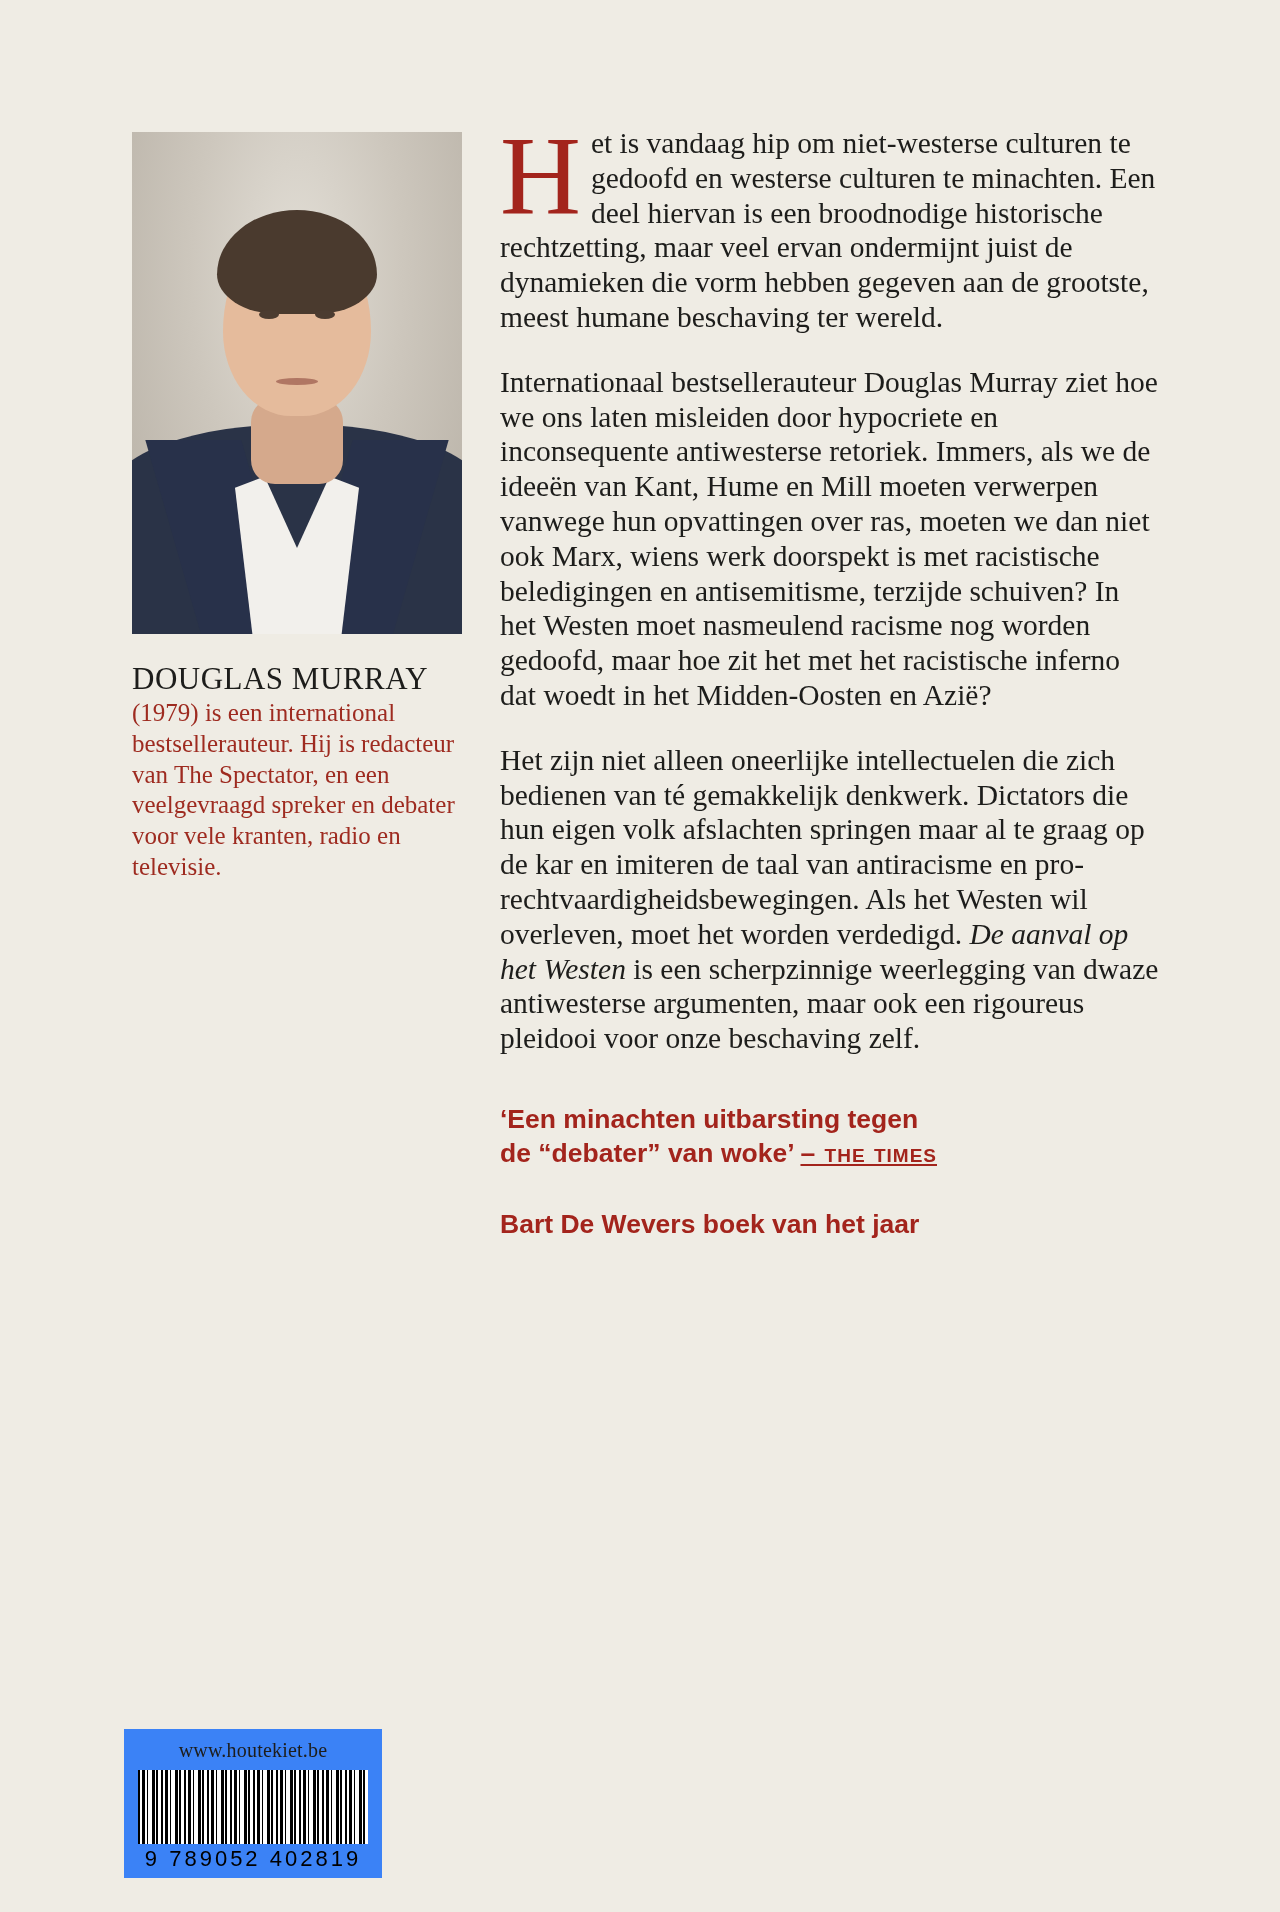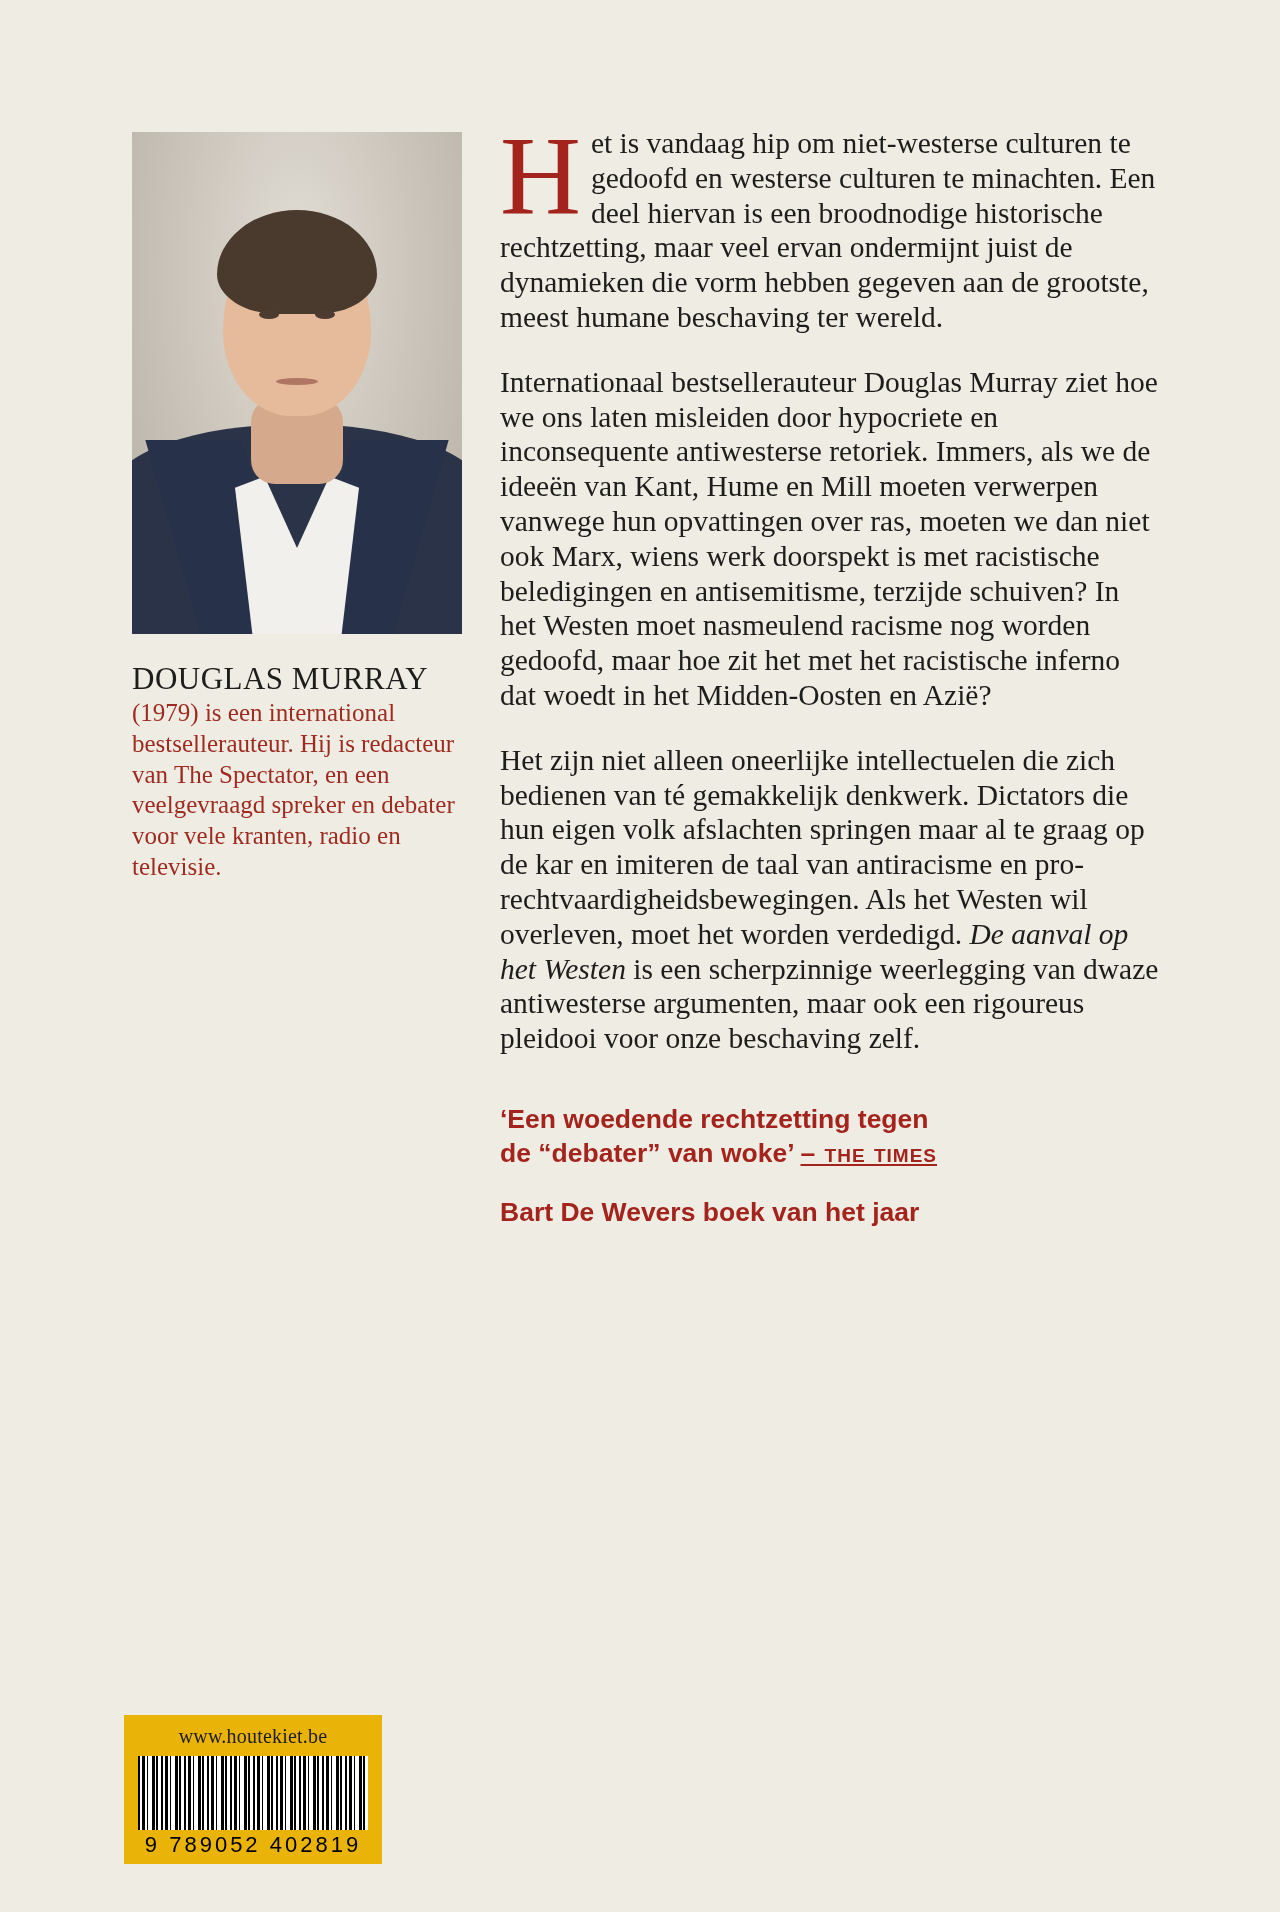--- a/index.html
+++ b/index.html
@@ -152,23 +152,23 @@
     text-transform: uppercase;
     display: inline;
   }
   .author-bio {
     display: inline;
   }
   
   .barcode-box {
     position: absolute;
     left: 124px;
-    bottom: 48px;
+    bottom: 34px;
     width: 258px;
-    background: #eab308;
+    background: #3b82f6;
     padding: 10px 8px 6px 8px;
     box-sizing: border-box;
     text-align: center;
   }
   .barcode-url {
     font-size: 20px;
     color: #1d1d1b;
     letter-spacing: 0.2px;
     margin-bottom: 8px;
   }
@@ -227,21 +227,21 @@
     line-height: 1.3;
   }
   .quote-src {
     font-variant: small-caps;
     text-transform: lowercase;
     font-weight: bold;
     letter-spacing: 1px;
     text-decoration: underline;
   }
   .quote-block-2 {
-    margin-top: 24px;
+    margin-top: 36px;
   }
   .award-src {
     display: block;
     font-variant: small-caps;
     text-transform: lowercase;
     letter-spacing: 1px;
     margin-top: 4px;
   }
 </style>
 </head>
@@ -282,21 +282,21 @@
       <span class="dropcap">H</span><span>et is vandaag hip om niet-westerse culturen te gedoofd en westerse culturen te minachten. Een deel hiervan is een broodnodige historische rechtzetting, maar veel ervan ondermijnt juist de dynamieken die vorm hebben gegeven aan de grootste, meest humane beschaving ter wereld.</span>
     </p>
 
     <p class="body-par">Internationaal bestsellerauteur Douglas Murray ziet hoe we ons laten misleiden door hypocriete en inconsequente antiwesterse retoriek. Immers, als we de ideeën van Kant, Hume en Mill moeten verwerpen vanwege hun opvattingen over ras, moeten we dan niet ook Marx, wiens werk doorspekt is met racistische beledigingen en antisemitisme, terzijde schuiven? In het Westen moet nasmeulend racisme nog worden gedoofd, maar hoe zit het met het racistische inferno dat woedt in het Midden-Oosten en Azië?</p>
 
     <p class="body-par">
       <span>Het zijn niet alleen oneerlijke intellectuelen die zich bedienen van té gemakkelijk denkwerk. Dictators die hun eigen volk afslachten springen maar al te graag op de kar en imiteren de taal van antiracisme en pro-rechtvaardigheidsbewegingen. Als het Westen wil overleven, moet het worden verdedigd. </span><span class="italic">De aanval op het Westen</span><span> is een scherpzinnige weerlegging van dwaze antiwesterse argumenten, maar ook een rigoureus pleidooi voor onze beschaving zelf.</span>
     </p>
 
     <div class="quote-block">
-      <span>‘Een woedende rechtzetting tegen</span><br>
+      <span>‘Een minachten uitbarsting tegen</span><br>
       <span>de “debater” van woke’</span>
       <span class="quote-src">– THE TIMES</span>
     </div>
 
     <div class="quote-block quote-block-2">
       <span>Bart De Wevers boek van het jaar</span>
     </div>
 
   </div>
 

